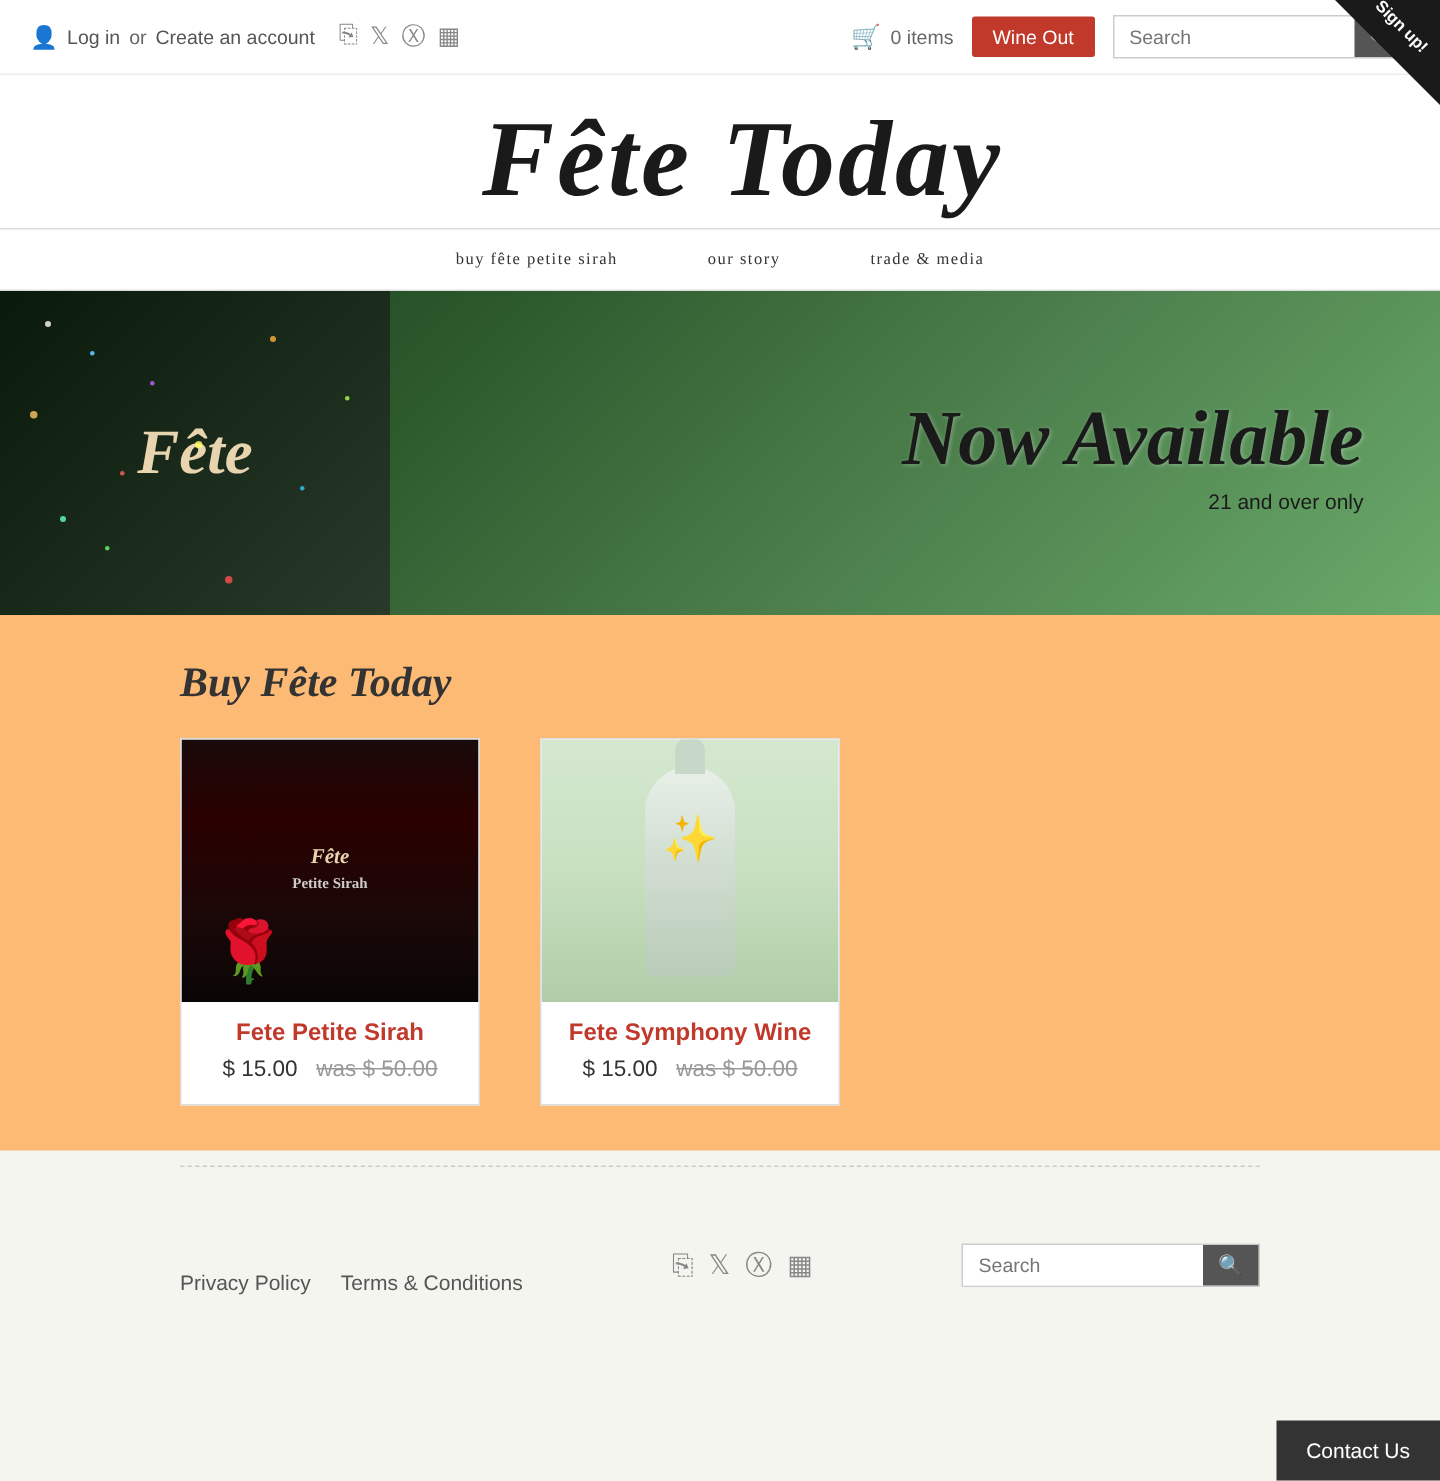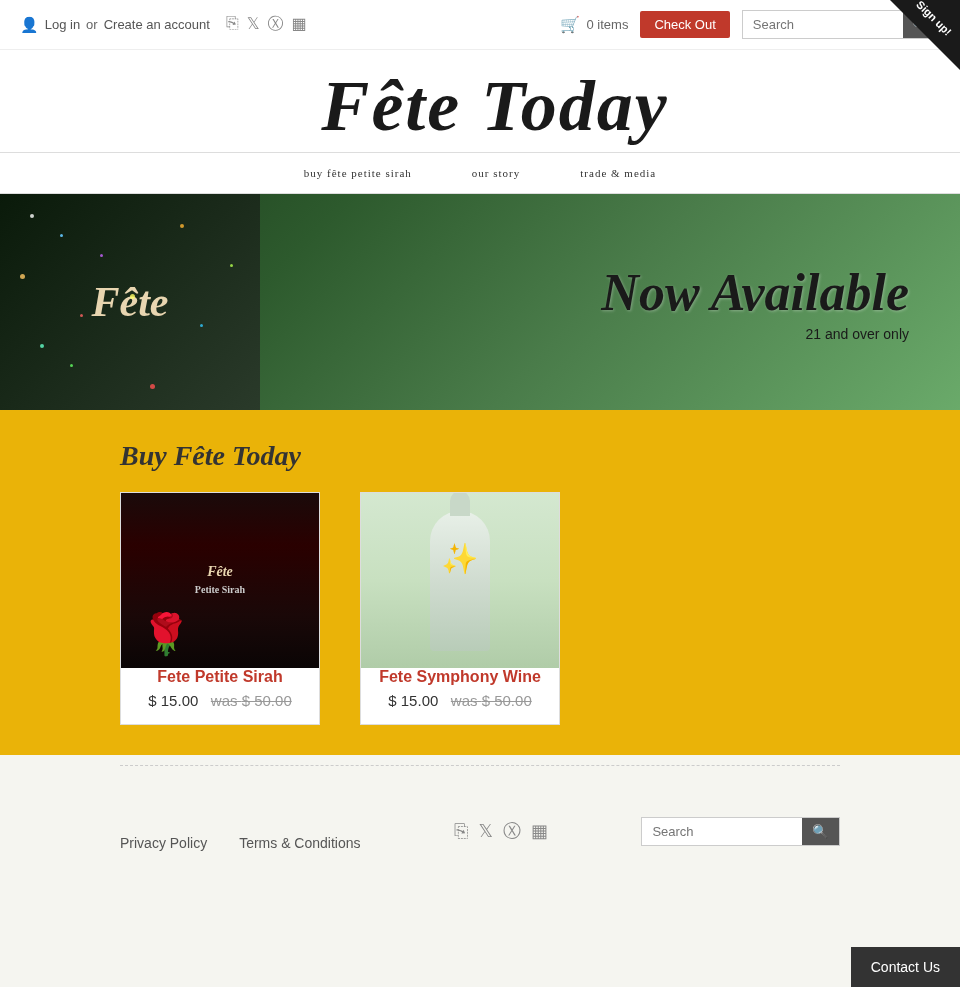--- a/index.html
+++ b/index.html
@@ -172,21 +172,21 @@
     .hero-banner .age-notice {
       font-size: 14px;
       color: #1a1a1a;
       font-family: Arial, sans-serif;
       margin-top: 4px;
     }
 
     
     .products-section {
       padding: 30px 120px;
-      background: #eab308;
+      background: #fdba74;
     }
     .products-title {
       font-size: 28px;
       font-family: Georgia, serif;
       color: #333;
       margin-bottom: 20px;
       font-style: italic;
     }
     .products-grid {
       display: flex;
@@ -274,20 +274,21 @@
     .product-img-wine .firework {
       position: absolute;
       top: 30px;
       font-size: 30px;
       color: #c0392b;
     }
     .product-name {
       font-size: 16px;
       font-family: Arial, sans-serif;
       font-weight: bold;
+      margin-top: 12px;
       padding: 0 10px;
     }
     .product-name-sirah { color: #c0392b; }
     .product-name-wine { color: #c0392b; }
     .product-price {
       font-size: 15px;
       color: #333;
       margin-top: 6px;
     }
     .product-price .was {
@@ -308,21 +309,21 @@
       padding: 20px 120px 0;
     }
     .footer-top {
       display: flex;
       justify-content: space-between;
       align-items: center;
       padding: 15px 0;
     }
     .footer-links {
       display: flex;
-      gap: 32px;
+      gap: 20px;
       margin-top: 24px;
     }
     .footer-links a {
       text-decoration: none;
       color: #555;
       font-size: 14px;
     }
     .footer-social {
       display: flex;
       gap: 10px;
@@ -420,21 +421,21 @@
       <span title="Twitter">𝕏</span>
       <span title="Pinterest">Ⓧ</span>
       <span title="Instagram">▦</span>
     </div>
   </div>
   <div class="top-bar-right">
     <div class="cart-area">
       <span class="cart-icon">🛒</span>
       <span>0 items</span>
     </div>
-    <button class="checkout-btn">Check Out</button>
+    <button class="checkout-btn">Wine Out</button>
     <div class="search-bar-top">
       <input type="text" placeholder="Search" style="">
       <button>🔍</button>
     </div>
   </div>
 </div>
 
 <div class="header">
   <div class="logo-text">Fête Today</div>
 </div>

